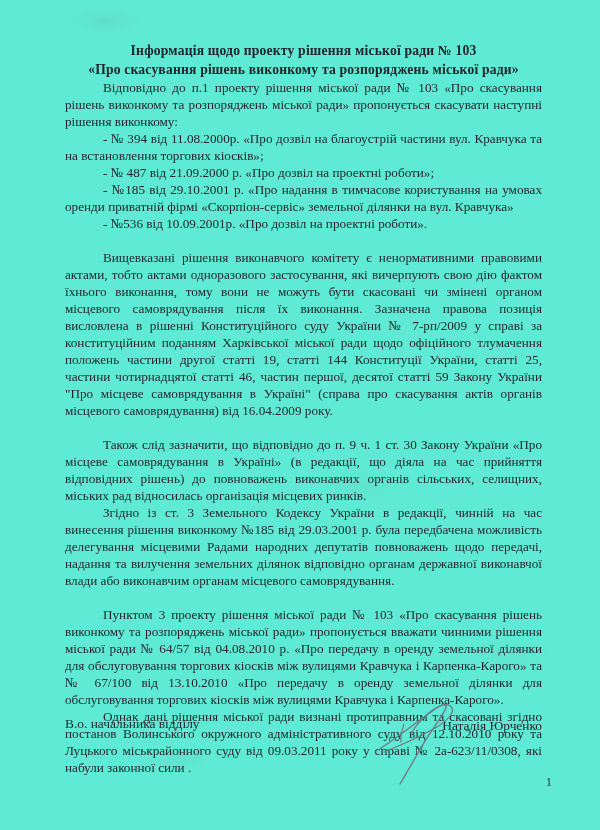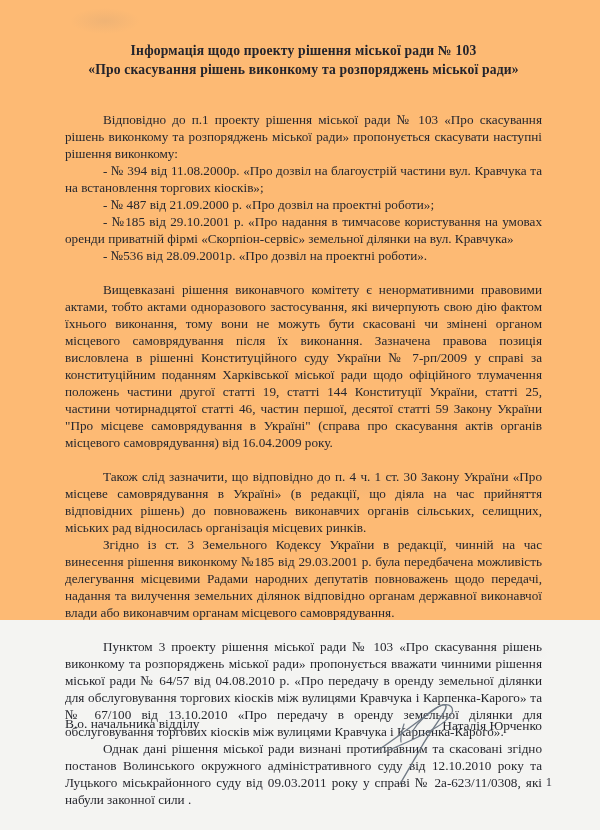--- a/index.html
+++ b/index.html
@@ -2,41 +2,41 @@
 <html lang="uk"><head>
 <meta charset="utf-8">
 <style>
   html,body{margin:0;padding:0;}
   body{
     width:600px;height:830px;overflow:hidden;
     background:#f4f4f2;
     font-family:"Liberation Serif","DejaVu Serif",serif;
   }
   .page{
-    position:relative;width:600px;height:620px;
-    background:#fdba74;color:#262730;
+    position:relative;width:600px;height:830px;
+    background:#5eead4;color:#262730;
     box-sizing:border-box;
   }
   
   .smudge{position:absolute;border-radius:50%;pointer-events:none;}
   .s1{left:70px;top:8px;width:70px;height:26px;background:radial-gradient(closest-side,rgba(120,120,125,.10),rgba(120,120,125,0));}
   .s2{left:320px;top:470px;width:90px;height:30px;background:radial-gradient(closest-side,rgba(120,120,125,.06),rgba(120,120,125,0));}
   .s3{left:470px;top:640px;width:80px;height:26px;background:radial-gradient(closest-side,rgba(120,120,125,.06),rgba(120,120,125,0));}
   .s4{left:150px;top:750px;width:60px;height:20px;background:radial-gradient(closest-side,rgba(120,120,125,.07),rgba(120,120,125,0));}
 
   .content{
     position:absolute;left:65px;top:42px;width:477px;
   }
   .title{
     text-align:center;font-weight:bold;
     font-size:13.6px;line-height:18.5px;
     letter-spacing:.2px;
     color:#23242c;
   }
-  .body-text{margin-top:32px;}
+  .body-text{margin-top:0;}
   .para{
     margin:0;
     font-size:13.2px;line-height:17px;
     text-align:justify;text-indent:38px;
     color:#26272e;
   }
   .gap{margin-top:17px;}
   .sig-row{
     position:absolute;left:65px;top:716px;width:477px;
     display:flex;justify-content:space-between;align-items:flex-start;
@@ -66,23 +66,23 @@
     <div class="title">
       <div>Інформація щодо проекту рішення міської ради № 103</div>
       <div>«Про скасування рішень виконкому та розпоряджень міської ради»</div>
     </div>
 
     <div class="body-text">
       <p class="para">Відповідно до п.1 проекту рішення міської ради № 103 «Про скасування рішень виконкому та розпоряджень міської ради» пропонується скасувати наступні рішення виконкому:</p>
       <p class="para">- № 394 від 11.08.2000р. «Про дозвіл на благоустрій частини вул. Кравчука та на встановлення торгових кіосків»;</p>
       <p class="para">- № 487 від 21.09.2000 р. «Про дозвіл на проектні роботи»;</p>
       <p class="para">- №185 від 29.10.2001 р. «Про надання в тимчасове користування на умовах оренди приватній фірмі «Скорпіон-сервіс» земельної ділянки на вул. Кравчука»</p>
-      <p class="para">- №536 від 28.09.2001р. «Про дозвіл на проектні роботи».</p>
+      <p class="para">- №536 від 10.09.2001р. «Про дозвіл на проектні роботи».</p>
       <p class="para gap">Вищевказані рішення виконавчого комітету є ненормативними правовими актами, тобто актами одноразового застосування, які вичерпують свою дію фактом їхнього виконання, тому вони не можуть бути скасовані чи змінені органом місцевого самоврядування після їх виконання. Зазначена правова позиція висловлена в рішенні Конституційного суду України № 7-рп/2009 у справі за конституційним поданням Харківської міської ради щодо офіційного тлумачення положень частини другої статті 19, статті 144 Конституції України, статті 25, частини чотирнадцятої статті 46, частин першої, десятої статті 59 Закону України "Про місцеве самоврядування в Україні" (справа про скасування актів органів місцевого самоврядування) від 16.04.2009 року.</p>
-      <p class="para gap">Також слід зазначити, що відповідно до п. 4 ч. 1 ст. 30 Закону України «Про місцеве самоврядування в Україні» (в редакції, що діяла на час прийняття відповідних рішень) до повноважень виконавчих органів сільських, селищних, міських рад відносилась організація місцевих ринків.</p>
+      <p class="para gap">Також слід зазначити, що відповідно до п. 9 ч. 1 ст. 30 Закону України «Про місцеве самоврядування в Україні» (в редакції, що діяла на час прийняття відповідних рішень) до повноважень виконавчих органів сільських, селищних, міських рад відносилась організація місцевих ринків.</p>
       <p class="para">Згідно із ст. 3 Земельного Кодексу України в редакції, чинній на час винесення рішення виконкому №185 від 29.03.2001 р. була передбачена можливість делегування місцевими Радами народних депутатів повноважень щодо передачі, надання та вилучення земельних ділянок відповідно органам державної виконавчої влади або виконавчим органам місцевого самоврядування.</p>
       <p class="para gap">Пунктом 3 проекту рішення міської ради № 103 «Про скасування рішень виконкому та розпоряджень міської ради» пропонується вважати чинними рішення міської ради № 64/57 від 04.08.2010 р. «Про передачу в оренду земельної ділянки для обслуговування торгових кіосків між вулицями Кравчука і Карпенка-Карого» та № 67/100 від 13.10.2010 «Про передачу в оренду земельної ділянки для обслуговування торгових кіосків між вулицями Кравчука і Карпенка-Карого».</p>
       <p class="para">Однак дані рішення міської ради визнані протиправним та скасовані згідно постанов Волинського окружного адміністративного суду від 12.10.2010 року та Луцького міськрайонного суду від 09.03.2011 року у справі № 2а-623/11/0308, які набули законної сили .</p>
     </div>
   </div>
 
   <div class="sig-row">
     <span class="sig-label">В.о. начальника відділу</span>
     <svg class="sig-mark" viewBox="0 0 130 86" fill="none" xmlns="http://www.w3.org/2000/svg">
       <path d="M18,48 C34,38 62,16 78,5 C84,1 88,2 85,8 C80,18 70,30 62,44 C54,58 46,72 40,82" stroke="#707a86" stroke-width="1.4" stroke-linecap="round"></path>

